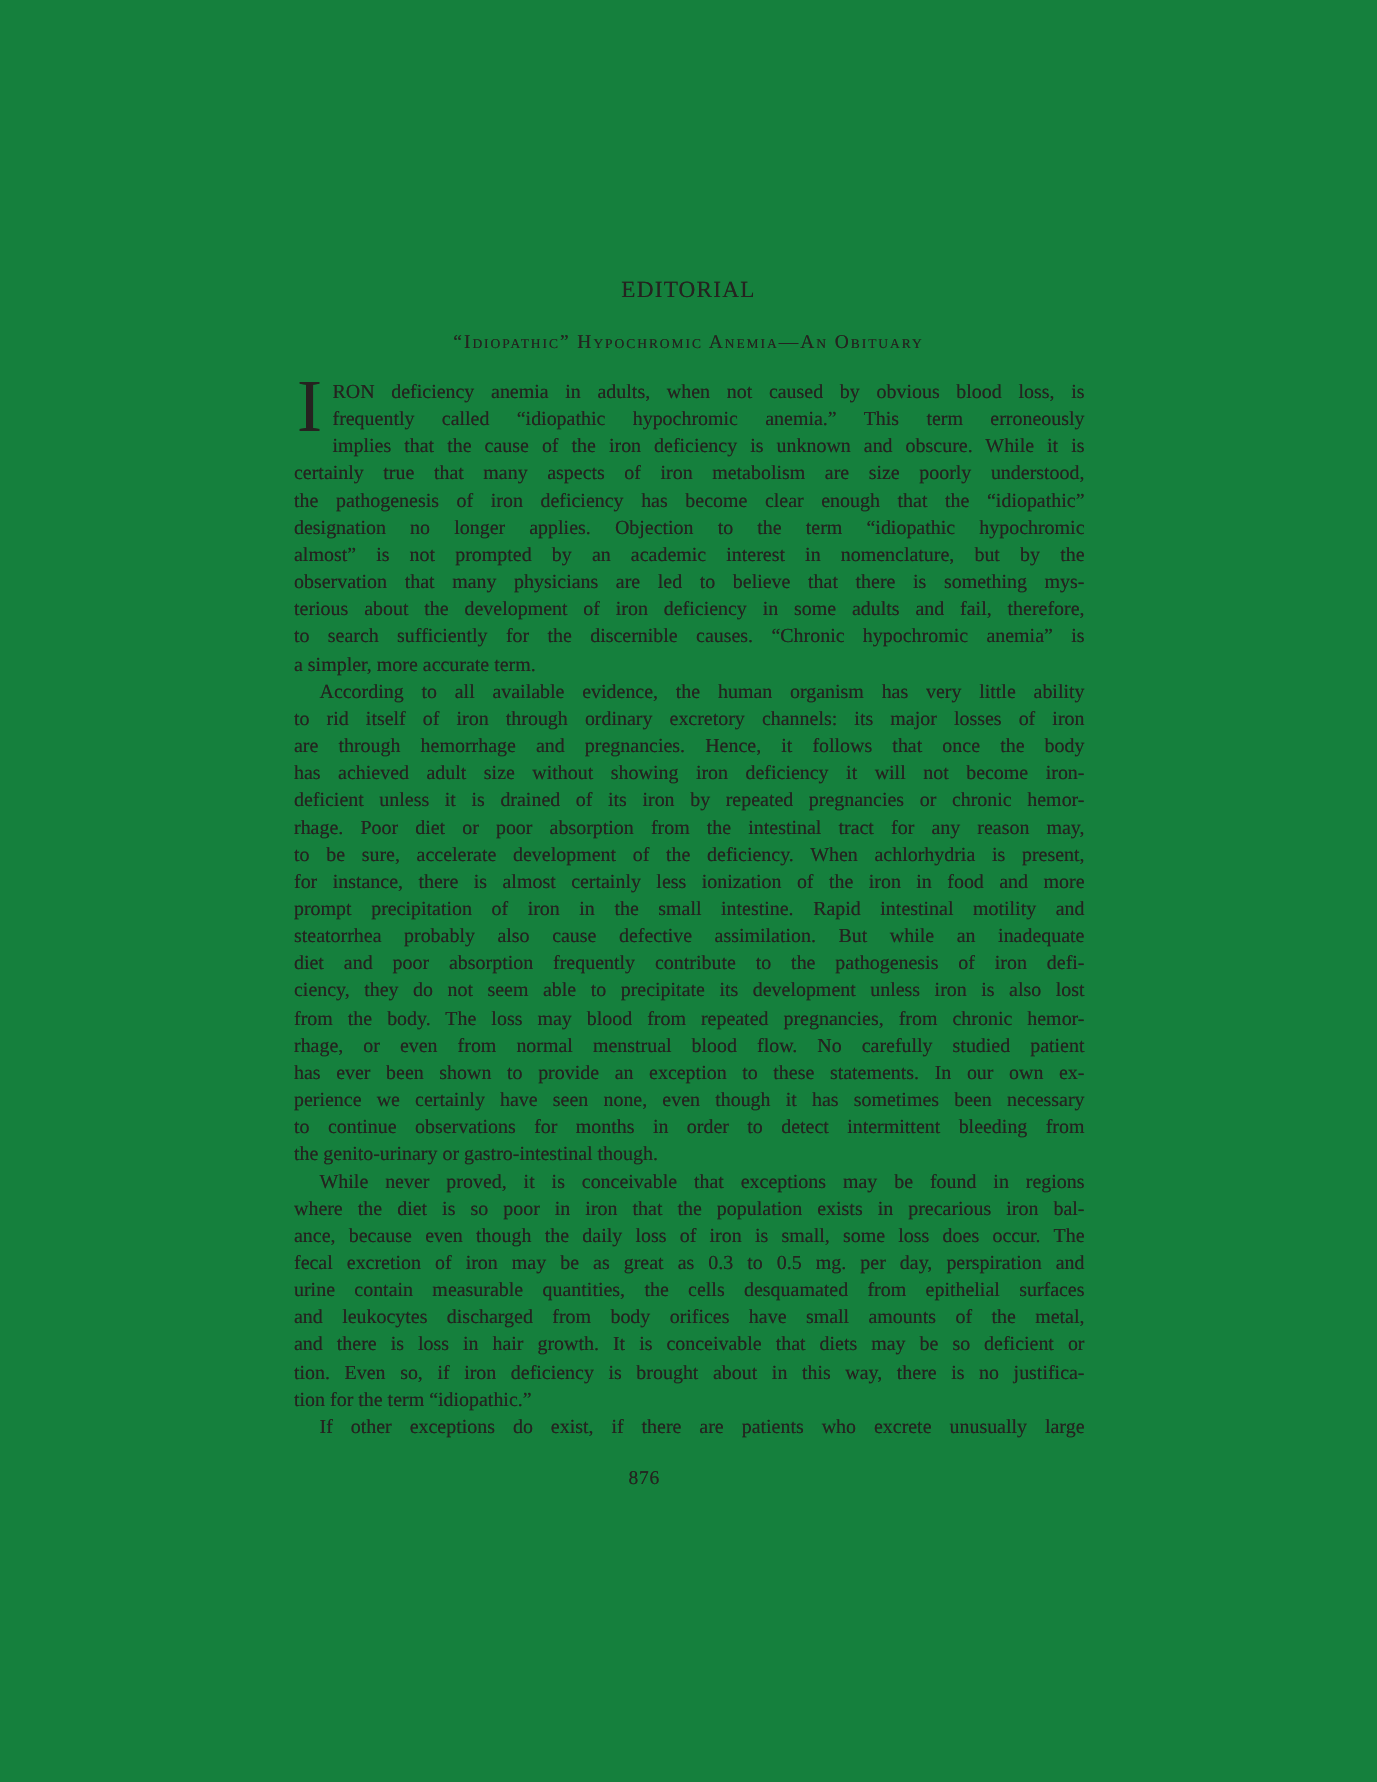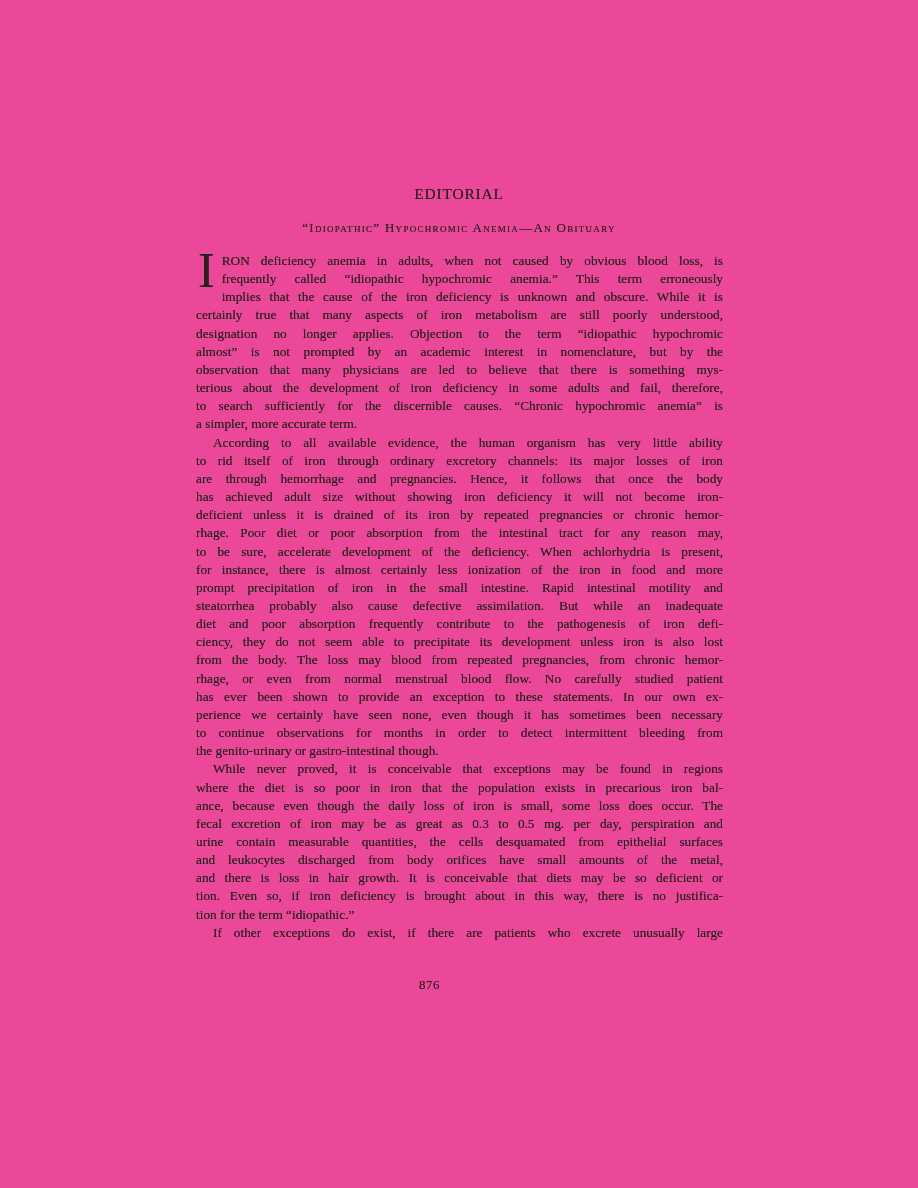--- a/index.html
+++ b/index.html
@@ -5,21 +5,21 @@
 <style>
   html, body {
     margin: 0;
     padding: 0;
     background: #ffffff;
   }
   .sheet {
     position: relative;
     width: 918px;
     height: 1188px;
-    background: #ec4899;
+    background: #15803d;
     overflow: hidden;
     font-family: "Liberation Serif", "DejaVu Serif", serif;
     color: #262220;
     text-shadow: 0 0 0.35px rgba(30, 25, 20, 0.55);
   }
   .heading {
     position: absolute;
     top: 185px;
     left: 0;
     width: 918px;
@@ -82,21 +82,22 @@
 
 <div class="sheet">
   <div class="heading">EDITORIAL</div>
   <div class="subtitle">“Idiopathic” Hypochromic Anemia—An Obituary</div>
   <div class="text-block">
       <div class="para">
         <span class="drop-cap">I</span>
         <div class="line">RON deficiency anemia in adults, when not caused by obvious blood loss, is</div>
         <div class="line">frequently called “idiopathic hypochromic anemia.” This term erroneously</div>
         <div class="line">implies that the cause of the iron deficiency is unknown and obscure. While it is</div>
-        <div class="line">certainly true that many aspects of iron metabolism are still poorly understood,</div>
+        <div class="line">certainly true that many aspects of iron metabolism are size poorly understood,</div>
+        <div class="line">the pathogenesis of iron deficiency has become clear enough that the “idiopathic”</div>
         <div class="line">designation no longer applies. Objection to the term “idiopathic hypochromic</div>
         <div class="line">almost” is not prompted by an academic interest in nomenclature, but by the</div>
         <div class="line">observation that many physicians are led to believe that there is something mys-</div>
         <div class="line">terious about the development of iron deficiency in some adults and fail, therefore,</div>
         <div class="line">to search sufficiently for the discernible causes. “Chronic hypochromic anemia” is</div>
         <div class="line">a simpler, more accurate term.</div>
       </div>
       <div class="para indent">
         <div class="line">According to all available evidence, the human organism has very little ability</div>
         <div class="line">to rid itself of iron through ordinary excretory channels: its major losses of iron</div>

